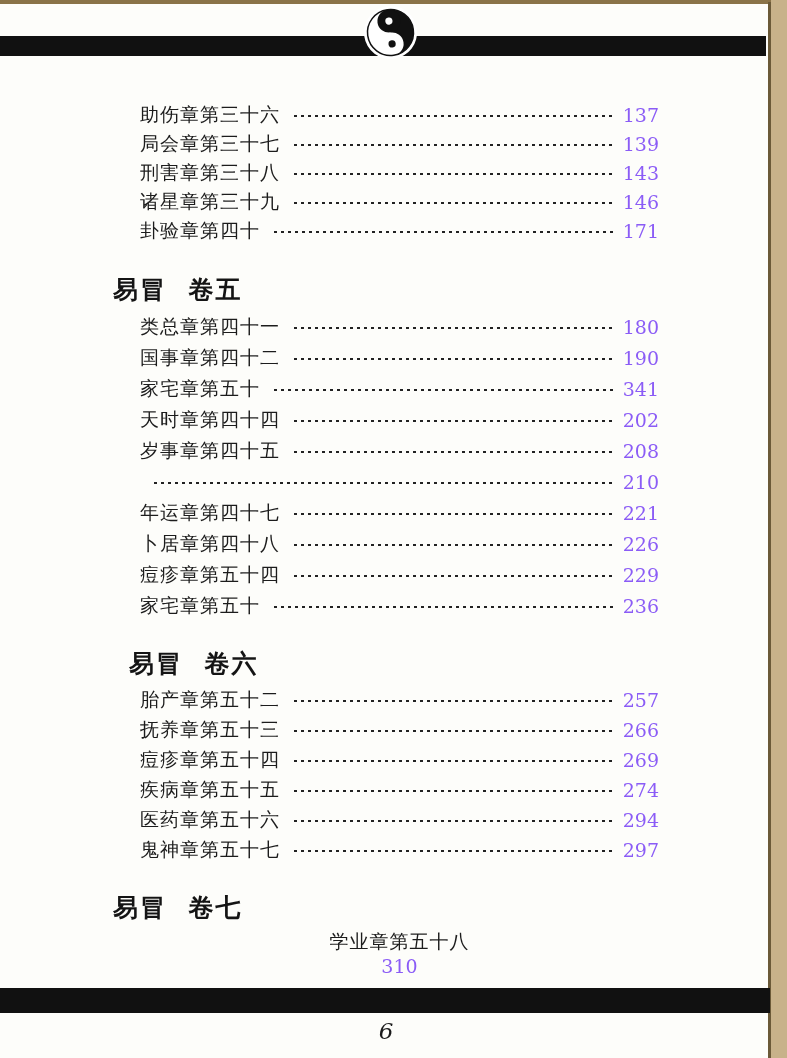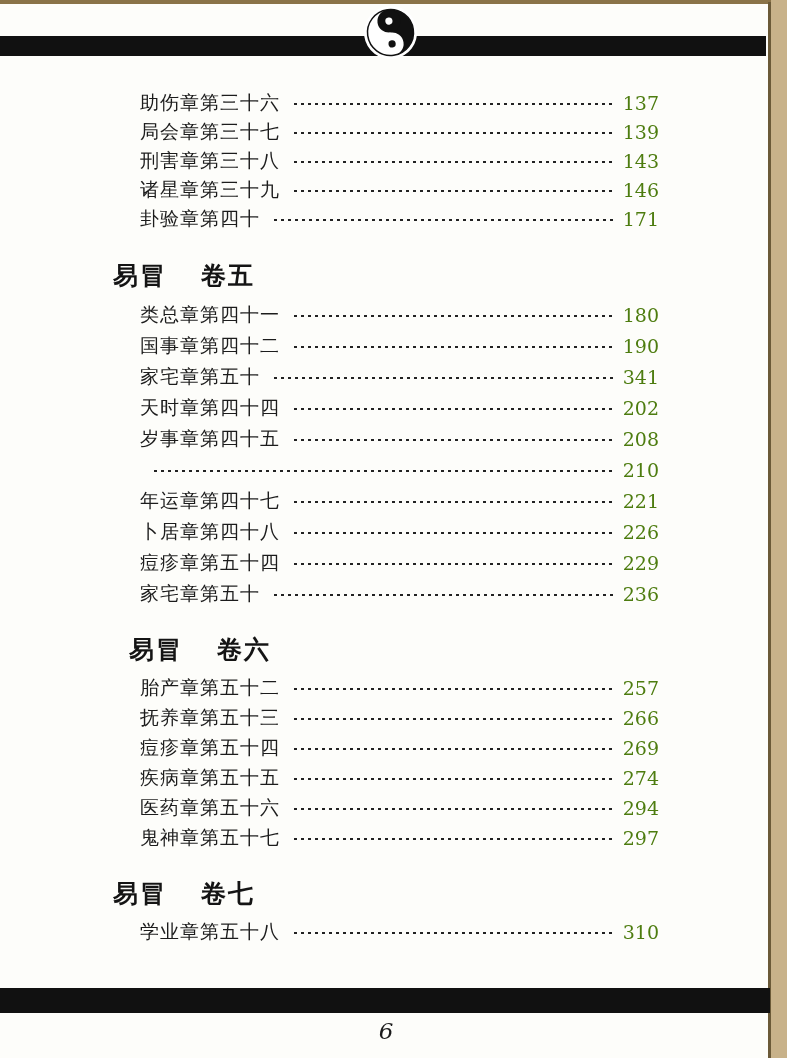--- a/index.html
+++ b/index.html
@@ -39,66 +39,65 @@
     width: 770px; height: 25px;
     background: #111111;
   }
   
   .taiji {
     position: absolute; left: 364px; top: 6px;
     width: 53px; height: 53px;
   }
   
   .content {
-    position: absolute; left: 113px; top: 88px;
+    position: absolute; left: 113px; top: 100px;
     width: 546px;
   }
   .toc-heading {
     font-size: 25px;
     font-weight: bold;
     letter-spacing: 2px;
     line-height: 30px;
     margin: 0;
     color: #141414;
     white-space: pre;
-    font-family: Liberation Mono, monospace;
   }
   .toc-list { margin-left: 27px; }
   .toc-row {
     display: flex;
     align-items: center;
     font-size: 19px;
   }
   .sec-0 .toc-row { height: 29px; }
   .sec-1 .toc-heading { margin: 30px 0 6px; }
   .sec-1 .toc-row { height: 31px; }
   .sec-2 .toc-heading { margin: 28px 16px 6px; }
   .sec-2 .toc-row { height: 30px; }
   .sec-3 .toc-heading { margin: 28px 0 6px; }
-  .sec-3 .toc-row { height: 30px; }
+  .sec-3 .toc-row { height: 30px; flex-direction: column; }
   .toc-title {
     white-space: nowrap;
     letter-spacing: 1px;
   }
   .leader {
     flex: 1;
     height: 8px;
     margin: 0 8px 0 12px;
     background-image: radial-gradient(circle, #222222 1.2px, rgba(0,0,0,0) 1.5px);
     background-size: 7px 8px;
     background-repeat: repeat-x;
     background-position: 0 center;
     transform: translateY(1px);
   }
   .toc-page {
     font-family: "DejaVu Serif", serif;
     font-size: 19px;
     min-width: 36px;
     text-align: right;
-    color: #4d7c0f;
+    color: #8b5cf6;
   }
   
   .folio {
     position: absolute; top: 1018px; left: 0;
     width: 772px;
     text-align: center;
     font-family: "DejaVu Serif", serif;
     font-style: italic;
     font-size: 23px;
     color: #1a1a1a;

